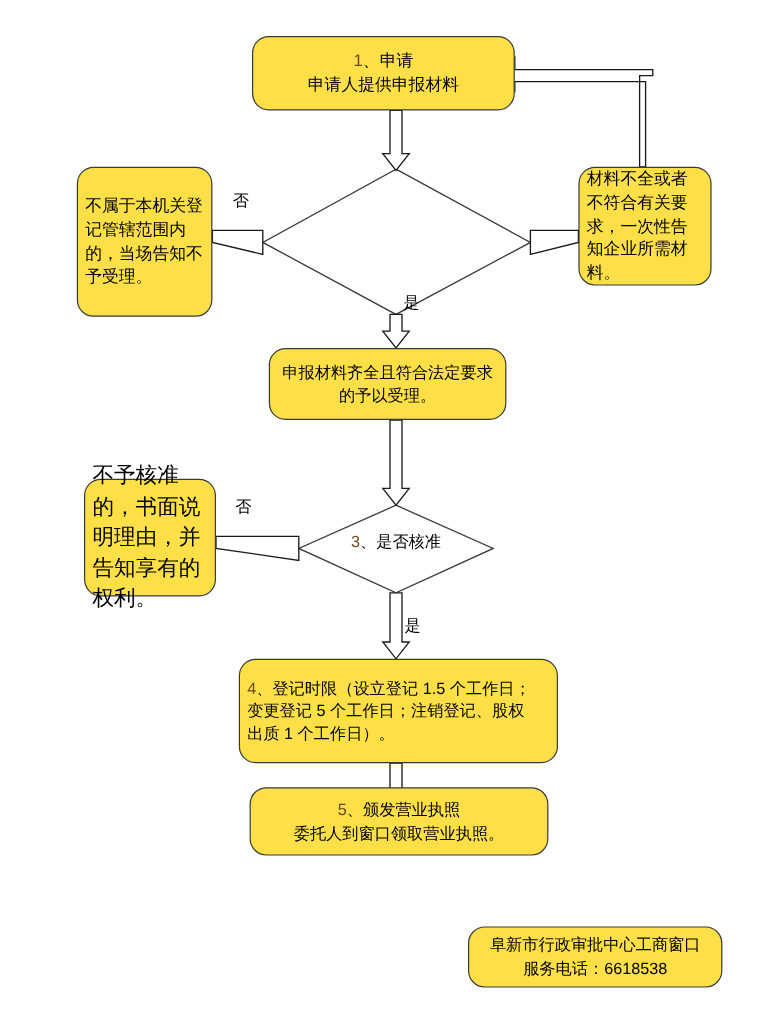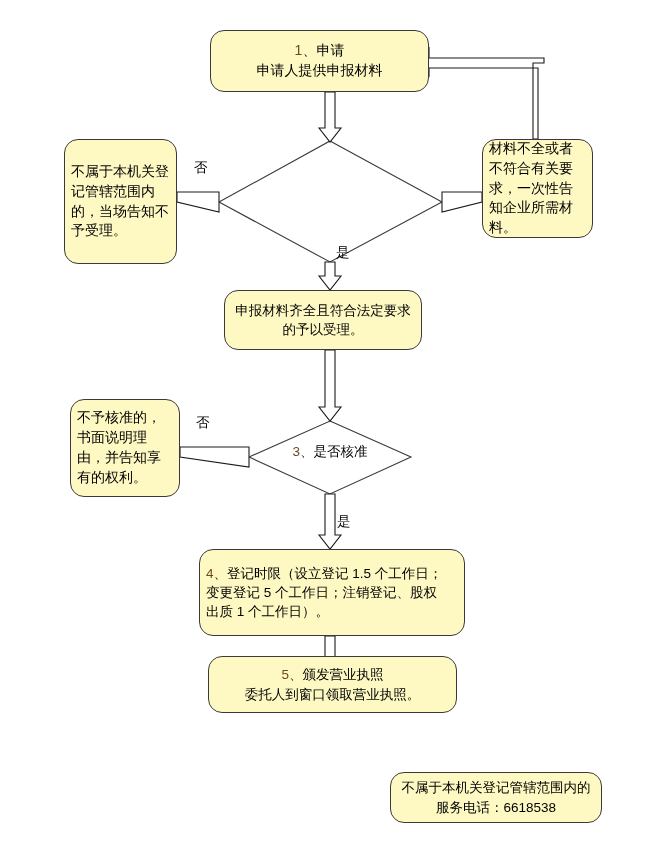--- a/index.html
+++ b/index.html
@@ -21,21 +21,21 @@
     position: absolute;
     left: 0;
     top: 0;
     width: 651px;
     height: 858px;
   }
   .node {
     position: absolute;
     box-sizing: border-box;
     border: 1px solid #3a3a3a;
-    background: #fef9c3;
+    background: #fde047;
     display: flex;
     align-items: center;
     justify-content: center;
     color: #000000;
     z-index: 3;
   }
   .rounded {
     border-radius: 14px;
   }
   .node-inner {
@@ -44,21 +44,21 @@
     width: 100%;
   }
   .t-center { text-align: center; }
   .t-left   { text-align: left; }
 
   
   #node-apply        { left:210px; top:30px;  width:219px; height:62px;  font-size:14px; }
   #node-reject-scope { left:64px;  top:139px; width:113px; height:125px; font-size:14px; }
   #node-incomplete   { left:482px; top:139px; width:111px; height:99px; font-size:14px; }
   #node-accepted     { left:224px; top:290px; width:198px; height:60px;  font-size:13.5px; }
-  #node-no-approval  { left:70px;  top:399px; width:110px; height:98px;  font-size:14px;align-items:center; }
+  #node-no-approval  { left:70px;  top:399px; width:110px; height:98px;  font-size:18px;align-items:center; }
   #node-timelimit    { left:199px; top:549px; width:266px; height:87px;  font-size:13.5px; }
   #node-license      { left:208px; top:656px; width:249px; height:57px;  font-size:13.5px; }
   #node-footer       { left:390px; top:772px; width:212px; height:51px;  font-size:13.5px; }
 
   
   .diamond-label {
     position: absolute;
     text-align: center;
     color: #000;
     line-height: 1.45;
@@ -157,21 +157,21 @@
 
   <div class="node rounded" id="node-license">
     <div class="node-inner t-center">
       <div><span class="num">5</span>、颁发营业执照</div>
       <div>委托人到窗口领取营业执照。</div>
     </div>
   </div>
 
   <div class="node rounded" id="node-footer">
     <div class="node-inner t-center">
-      <div>不属于本机关登记管辖范围内的</div>
+      <div>阜新市行政审批中心工商窗口</div>
       <div>服务电话：6618538</div>
     </div>
   </div>
 
   <div class="edge-label" id="label-no-1">否</div>
   <div class="edge-label" id="label-yes-1">是</div>
   <div class="edge-label" id="label-no-2">否</div>
   <div class="edge-label" id="label-yes-2">是</div>
 
 </div>

